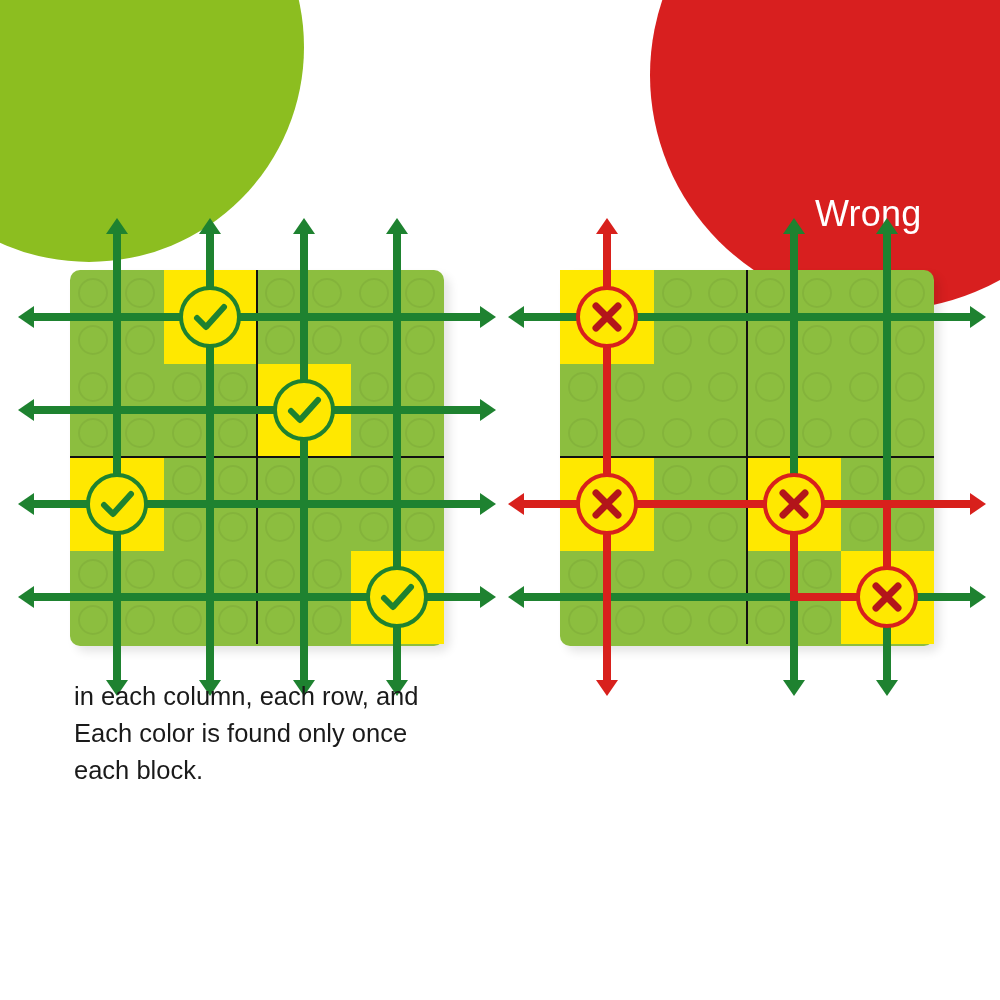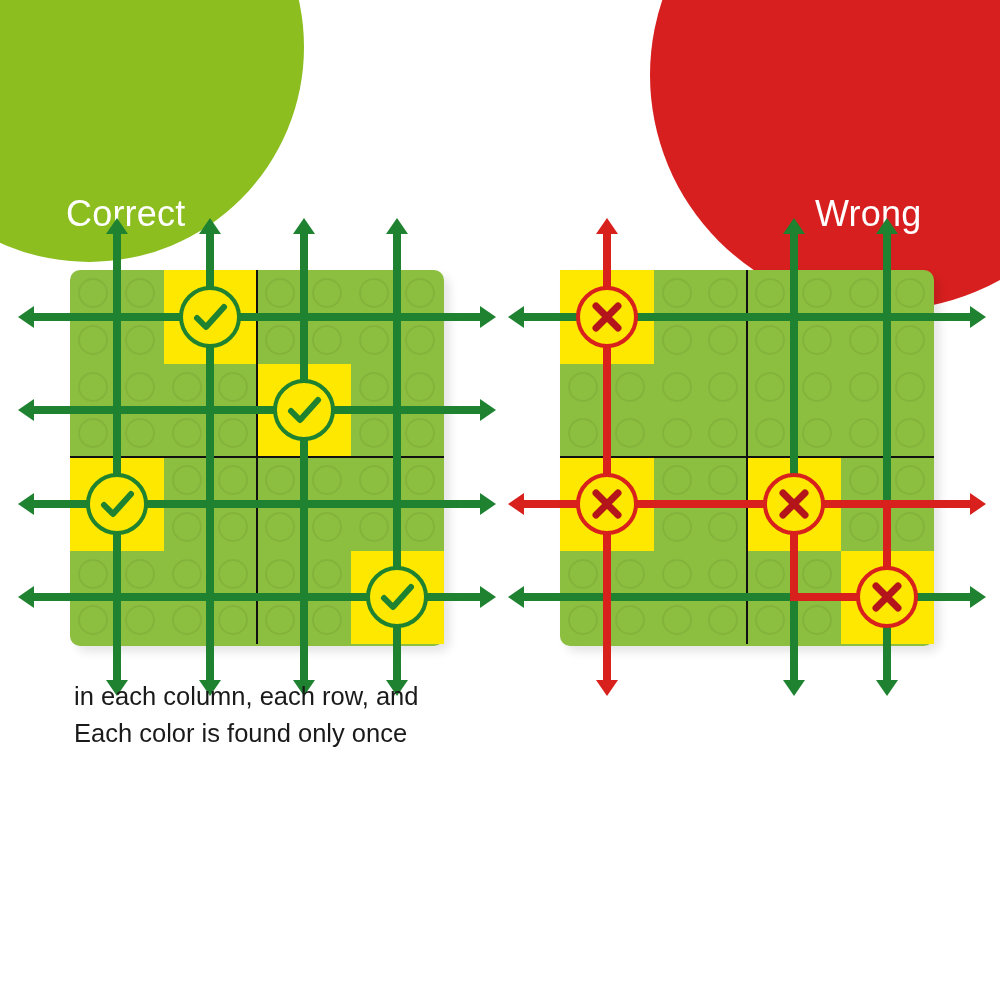--- a/index.html
+++ b/index.html
@@ -61,21 +61,20 @@
   .caption div{white-space:nowrap;}
 </style>
 </head>
 <body>
 
 <div class="stage">
 
   <div class="blob" id="blob-green"></div>
   <div class="blob" id="blob-red"></div>
 
-  <div class="blob-label" id="label-correct">Correct</div>
   <div class="blob-label" id="label-wrong">Wrong</div>
 
   <div class="panel" id="panel-correct">
     <div class="board"></div>
     <div class="studs" id="studs-0">
         <div class="stud" style="left:8px;top:8px;"></div>
         <div class="stud" style="left:54.75px;top:8px;"></div>
         <div class="stud" style="left:101.5px;top:8px;"></div>
         <div class="stud" style="left:148.25px;top:8px;"></div>
         <div class="stud" style="left:195px;top:8px;"></div>
@@ -308,16 +307,17 @@
           <svg width="54" height="54" viewBox="0 0 54 54">
             <path d="M16 16 L38 38 M38 16 L16 38" fill="none" stroke="#b3151a" stroke-width="7" stroke-linecap="round"></path>
           </svg>
         </div>
       </div>
   </div>
 
   <div class="caption" id="caption-correct">
     <div>in each column, each row, and</div>
     <div>Each color is found only once</div>
+    <div>each block.</div>
   </div>
 
 
 </div>
 
 </body></html>

